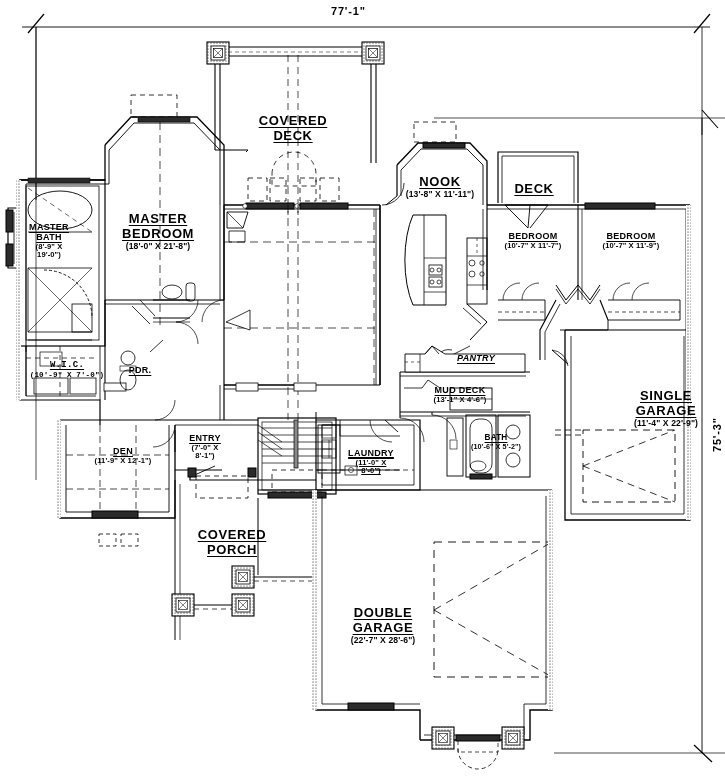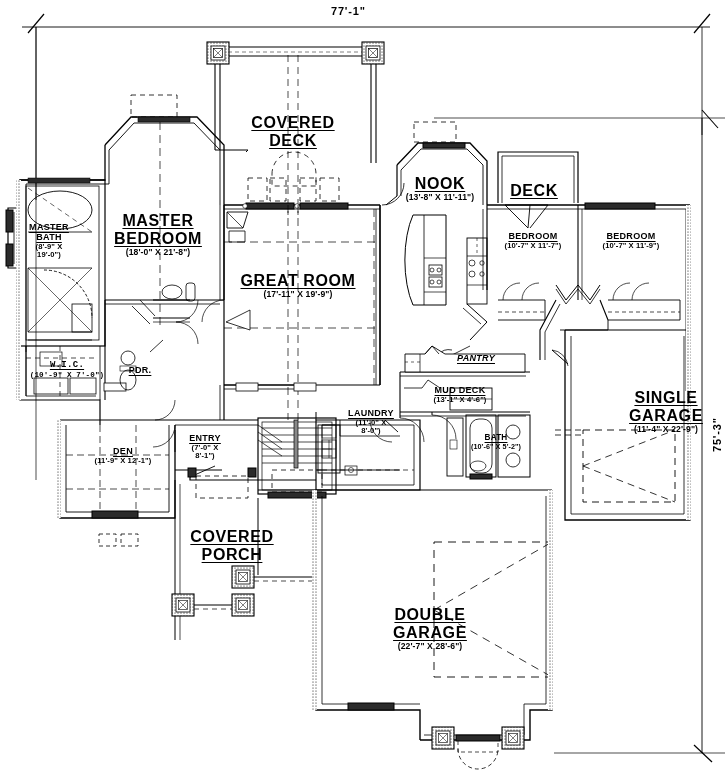--- a/index.html
+++ b/index.html
@@ -29,21 +29,21 @@
     position: absolute;
     text-align: center;
     font-family: "Liberation Sans", sans-serif;
     color: #000000;
     line-height: 1.12;
     white-space: nowrap;
     user-select: none;
   }
   .room-label .rl-name {
     display: block;
-    font-size: 16px;
+    font-size: 13px;
     font-weight: 700;
     letter-spacing: 0.6px;
     text-decoration: underline;
     text-underline-offset: 1.5px;
   }
   .room-label .rl-name.two-line {
     white-space: pre-line;
   }
   .room-label .rl-dim {
     display: block;
@@ -520,24 +520,20 @@
   <div class="room-label small" style="left:13px; top:360px; width:108px;font-family:Liberation Mono, monospace;">
     <span class="rl-name">W.I.C.</span>
     <span class="rl-dim">(10'-9" X 7'-0")</span>
   </div>
 
   <div class="room-label small" style="left:117px; top:365px; width:46px;">
     <span class="rl-name">PDR.</span>
     <span class="rl-dim"></span>
   </div>
 
-  <div class="room-label" style="left:233px; top:272px; width:130px;">
-    <span class="rl-name">GREAT ROOM</span>
-    <span class="rl-dim">(17'-11" X 19'-9")</span>
-  </div>
 
   <div class="room-label" style="left:383px; top:175px; width:114px;">
     <span class="rl-name">NOOK</span>
     <span class="rl-dim">(13'-8" X 11'-11")</span>
   </div>
 
 
   <div class="room-label small" style="left:441px; top:353px; width:70px;font-style:italic;">
     <span class="rl-name">PANTRY</span>
     <span class="rl-dim"></span>
@@ -567,21 +563,21 @@
     <span class="rl-name">BATH</span>
     <span class="rl-dim">(10'-6" X 5'-2")</span>
   </div>
 
   <div class="room-label" style="left:566px; top:389px; width:118px;margin-left:41px;">
     <span class="rl-name two-line">SINGLE
 GARAGE</span>
     <span class="rl-dim">(11'-4" X 22'-9")</span>
   </div>
 
-  <div class="room-label small" style="left:328px; top:408px; width:86px;">
+  <div class="room-label small" style="left:328px; top:448px; width:86px;text-decoration:underline;">
     <span class="rl-name">LAUNDRY</span>
     <span class="rl-dim" style="white-space:pre-line;">(11'-0" X
 8'-0")</span>
   </div>
 
   <div class="room-label small" style="left:167px; top:433px; width:76px;">
     <span class="rl-name">ENTRY</span>
     <span class="rl-dim" style="white-space:pre-line;">(7'-0" X
 8'-1")</span>
   </div>
@@ -590,19 +586,19 @@
     <span class="rl-name">DEN</span>
     <span class="rl-dim">(11'-9" X 12'-1")</span>
   </div>
 
   <div class="room-label" style="left:172px; top:528px; width:120px;">
     <span class="rl-name two-line">COVERED
 PORCH</span>
     <span class="rl-dim"></span>
   </div>
 
-  <div class="room-label" style="left:323px; top:606px; width:120px;padding-left:47px;">
+  <div class="room-label" style="left:323px; top:606px; width:120px;">
     <span class="rl-name two-line">DOUBLE
 GARAGE</span>
     <span class="rl-dim">(22'-7" X 28'-6")</span>
   </div>
 
 </div>
 
 </body></html>

